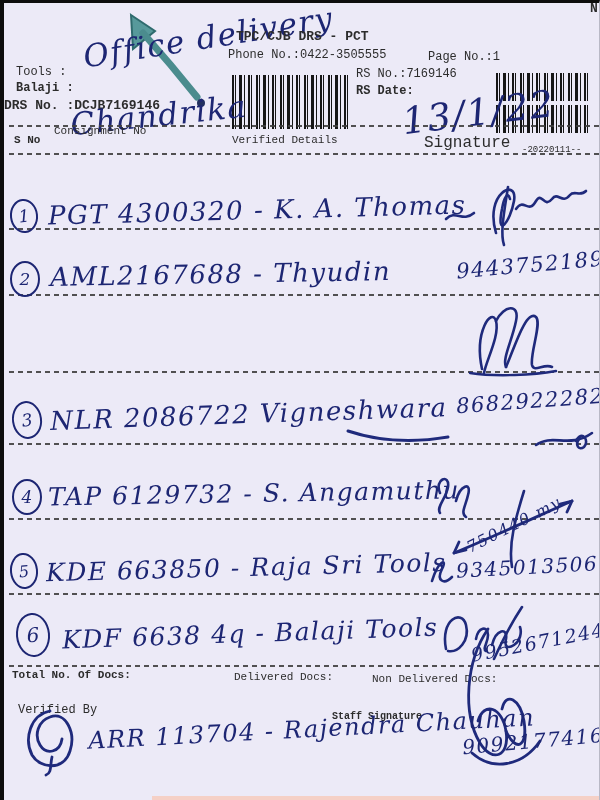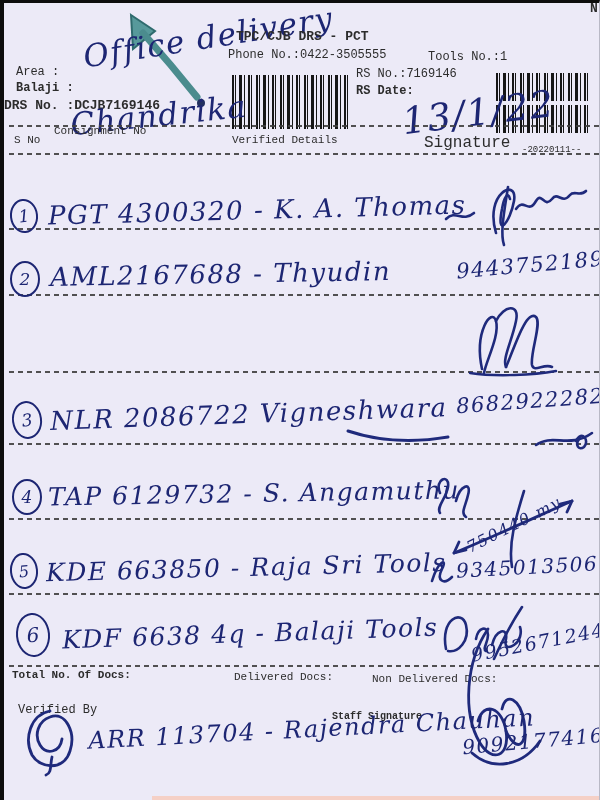--- a/index.html
+++ b/index.html
@@ -39,38 +39,38 @@
   <svg class="abs" style="top:8px;left:115px;" width="100" height="100">
     <polygon points="12,4 36,20 14,38" fill="#57999b" stroke="#2f6b6e" stroke-width="2"></polygon>
     <path d="M24 22 C40 40 62 66 78 86" stroke="#4b8c8e" stroke-width="7" fill="none" stroke-linecap="round"></path>
     <circle cx="82" cy="92" r="4" fill="#22305f"></circle>
   </svg>
 
   <div class="abs hw" style="top:16px;left:78px;font-size:31px;transform:rotate(-9deg);">Office delivery</div>
 
   <div class="abs print" style="top:26px;left:232px;font-size:13px;">TPC/CJB  DRS - PCT</div>
   <div class="abs print" style="top:45px;left:224px;font-size:12px;font-weight:normal;">Phone No.:0422-3505555</div>
-  <div class="abs print" style="top:47px;left:424px;font-size:12px;font-weight:normal;">Tools No.:1</div>
+  <div class="abs print" style="top:47px;left:424px;font-size:12px;font-weight:normal;">Page No.:1</div>
 
-  <div class="abs print" style="top:62px;left:12px;font-size:12px;font-weight:normal;">Area :</div>
+  <div class="abs print" style="top:62px;left:12px;font-size:12px;font-weight:normal;">Tools :</div>
   <div class="abs print" style="top:78px;left:12px;font-size:12px;">Balaji :</div>
   <div class="abs print" style="top:95px;left:0;font-size:13px;font-weight:bold;">DRS No. :DCJB7169146</div>
 
   <div class="abs print" style="top:64px;left:352px;font-size:12px;font-weight:normal;">RS No.:7169146</div>
   <div class="abs print" style="top:81px;left:352px;font-size:12px;font-weight:bold;">RS Date:</div>
 
   <div class="abs barcode" style="top:72px;left:228px;width:116px;height:54px;"></div>
   <div class="abs barcode" style="top:70px;left:492px;width:92px;height:28px;"></div>
   <div class="abs barcode" style="top:102px;left:492px;width:92px;height:28px;"></div>
 
   <div class="abs hw" style="top:94px;left:66px;font-size:31px;transform:rotate(-6deg);">Chandrika</div>
   <div class="abs hw" style="top:88px;left:398px;font-size:37px;transform:rotate(-7deg);">13/1/22</div>
 
   <div class="abs dash" style="top:122px;left:5px;width:590px;"></div>
-  <div class="abs print" style="top:131px;left:10px;font-size:11px;font-weight:normal;">S No</div>
+  <div class="abs print" style="top:131px;left:10px;font-size:11px;font-weight:bold;">S No</div>
   <div class="abs print" style="top:122px;left:50px;font-size:11px;font-weight:normal;">Consignment No</div>
   <div class="abs print" style="top:131px;left:228px;font-size:11px;font-weight:normal;">Verified Details</div>
   <div class="abs print" style="top:131px;left:420px;font-size:16px;font-weight:normal;">Signature</div>
   <div class="abs dash" style="top:150px;left:5px;width:590px;"></div>
   <div class="abs print" style="top:142px;left:518px;font-size:9px;font-weight:normal;">-20220111--</div>
 
   <div class="abs dash" style="top:225px;left:5px;width:590px;"></div>
   <div class="abs dash" style="top:291px;left:5px;width:590px;"></div>
   <div class="abs dash" style="top:368px;left:5px;width:590px;"></div>
   <div class="abs dash" style="top:440px;left:5px;width:590px;"></div>

